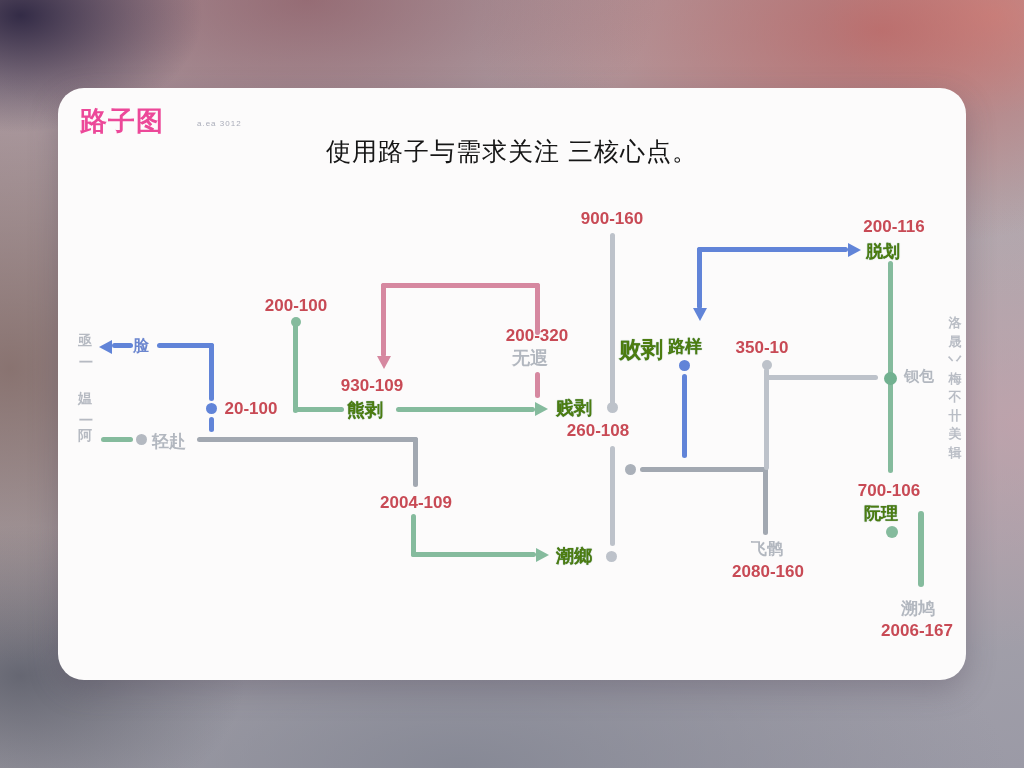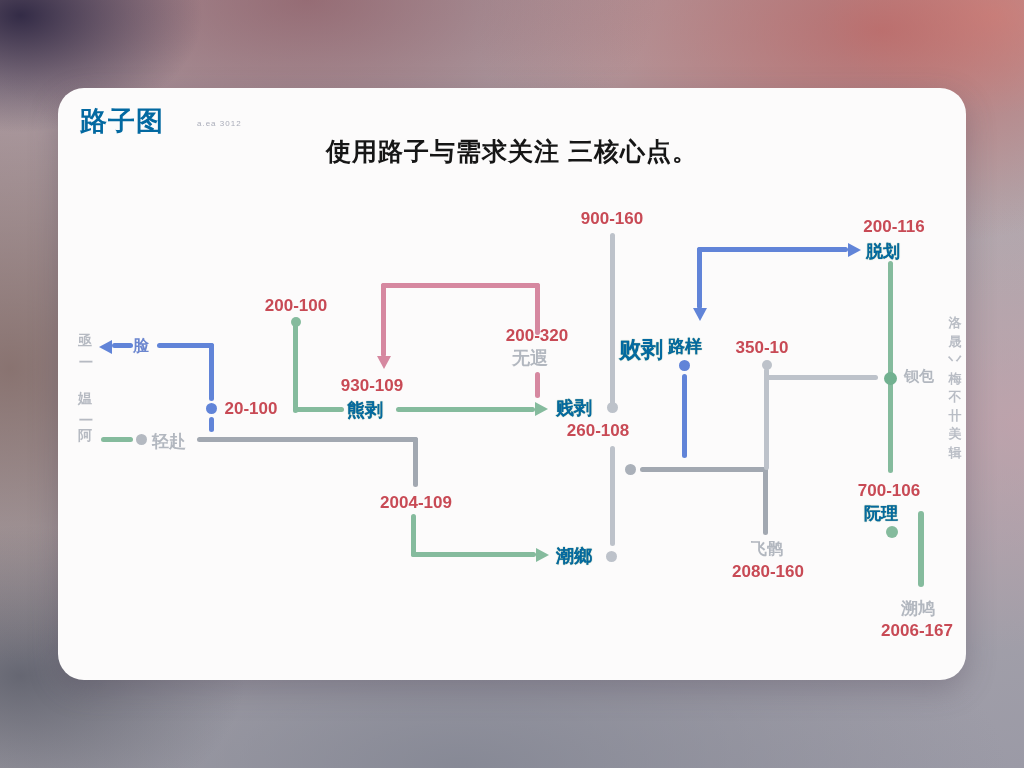--- a/index.html
+++ b/index.html
@@ -15,35 +15,35 @@
       radial-gradient(300px 200px at 2% 88%, rgba(90,92,104,.85), rgba(90,92,104,0) 75%),
       radial-gradient(700px 280px at 45% 100%, rgba(130,133,146,.85), rgba(130,133,146,0) 78%),
       radial-gradient(480px 320px at 100% 55%, rgba(205,160,170,.55), rgba(205,160,170,0) 72%),
       linear-gradient(165deg,#ab979e 0%,#b5a9ae 35%,#aaa6ad 65%,#9b9aa6 100%);
   }
   .card{
     position:absolute;left:58px;top:88px;width:908px;height:592px;
     background:#fcfbfb;border-radius:26px;
     box-shadow:0 10px 30px rgba(70,60,80,.30);
   }
-  .card-title{position:absolute;left:80px;top:103px;font-size:27px;font-weight:700;color:#0369a1;letter-spacing:1px}
+  .card-title{position:absolute;left:80px;top:103px;font-size:27px;font-weight:700;color:#ec4899;letter-spacing:1px}
   .title-note{position:absolute;left:197px;top:119px;font-size:8px;color:#a9acb9;letter-spacing:1px}
-  .heading{position:absolute;left:58px;top:135px;width:908px;text-align:center;font-size:25px;font-weight:700;color:#161616;letter-spacing:1px}
+  .heading{position:absolute;left:58px;top:135px;width:908px;text-align:center;font-size:25px;font-weight:400;color:#161616;letter-spacing:1px}
   .diagram{position:absolute;left:0;top:0;width:1024px;height:768px}
   .h{position:absolute;height:5px;border-radius:3px}
   .v{position:absolute;width:5px;border-radius:3px}
   .dot{position:absolute;border-radius:50%}
   .blue{background:#6184d8}
   .green{background:#85bb9d}
   .pink{background:#d688a0}
   .gray{background:#bdc2ca}
   .gray2{background:#a2a8b1}
   .lab{position:absolute;font-weight:700;white-space:nowrap}
   .red-l{color:#c84a55;font-size:17px;text-align:center}
-  .grn-l{color:#0369a1;font-size:18px;text-shadow:0 0 1px #41815f}
+  .grn-l{color:#4d7c0f;font-size:18px;text-shadow:0 0 1px #41815f}
   .gry-l{color:#b2b7bf;font-size:17px;font-weight:600}
   .blu-l{color:#6b86cf;font-size:16px}
   .colch{position:absolute;color:#b6bac2;font-size:14px;font-weight:600}
   .rcol{position:absolute;left:944px;top:314px;width:22px;color:#b9bdc5;font-size:13px;font-weight:600;line-height:18.5px;text-align:center;display:flex;flex-direction:column}
   .ar{position:absolute;width:0;height:0;border:7px solid transparent}
   .ar-left-blue{border-right:13px solid #6184d8;border-left-width:0}
   .ar-right-blue{border-left:13px solid #6184d8;border-right-width:0}
   .ar-down-blue{border-top:13px solid #6184d8;border-bottom-width:0}
   .ar-down-pink{border-top:13px solid #d688a0;border-bottom-width:0}
   .ar-right-green{border-left:13px solid #85bb9d;border-right-width:0}

